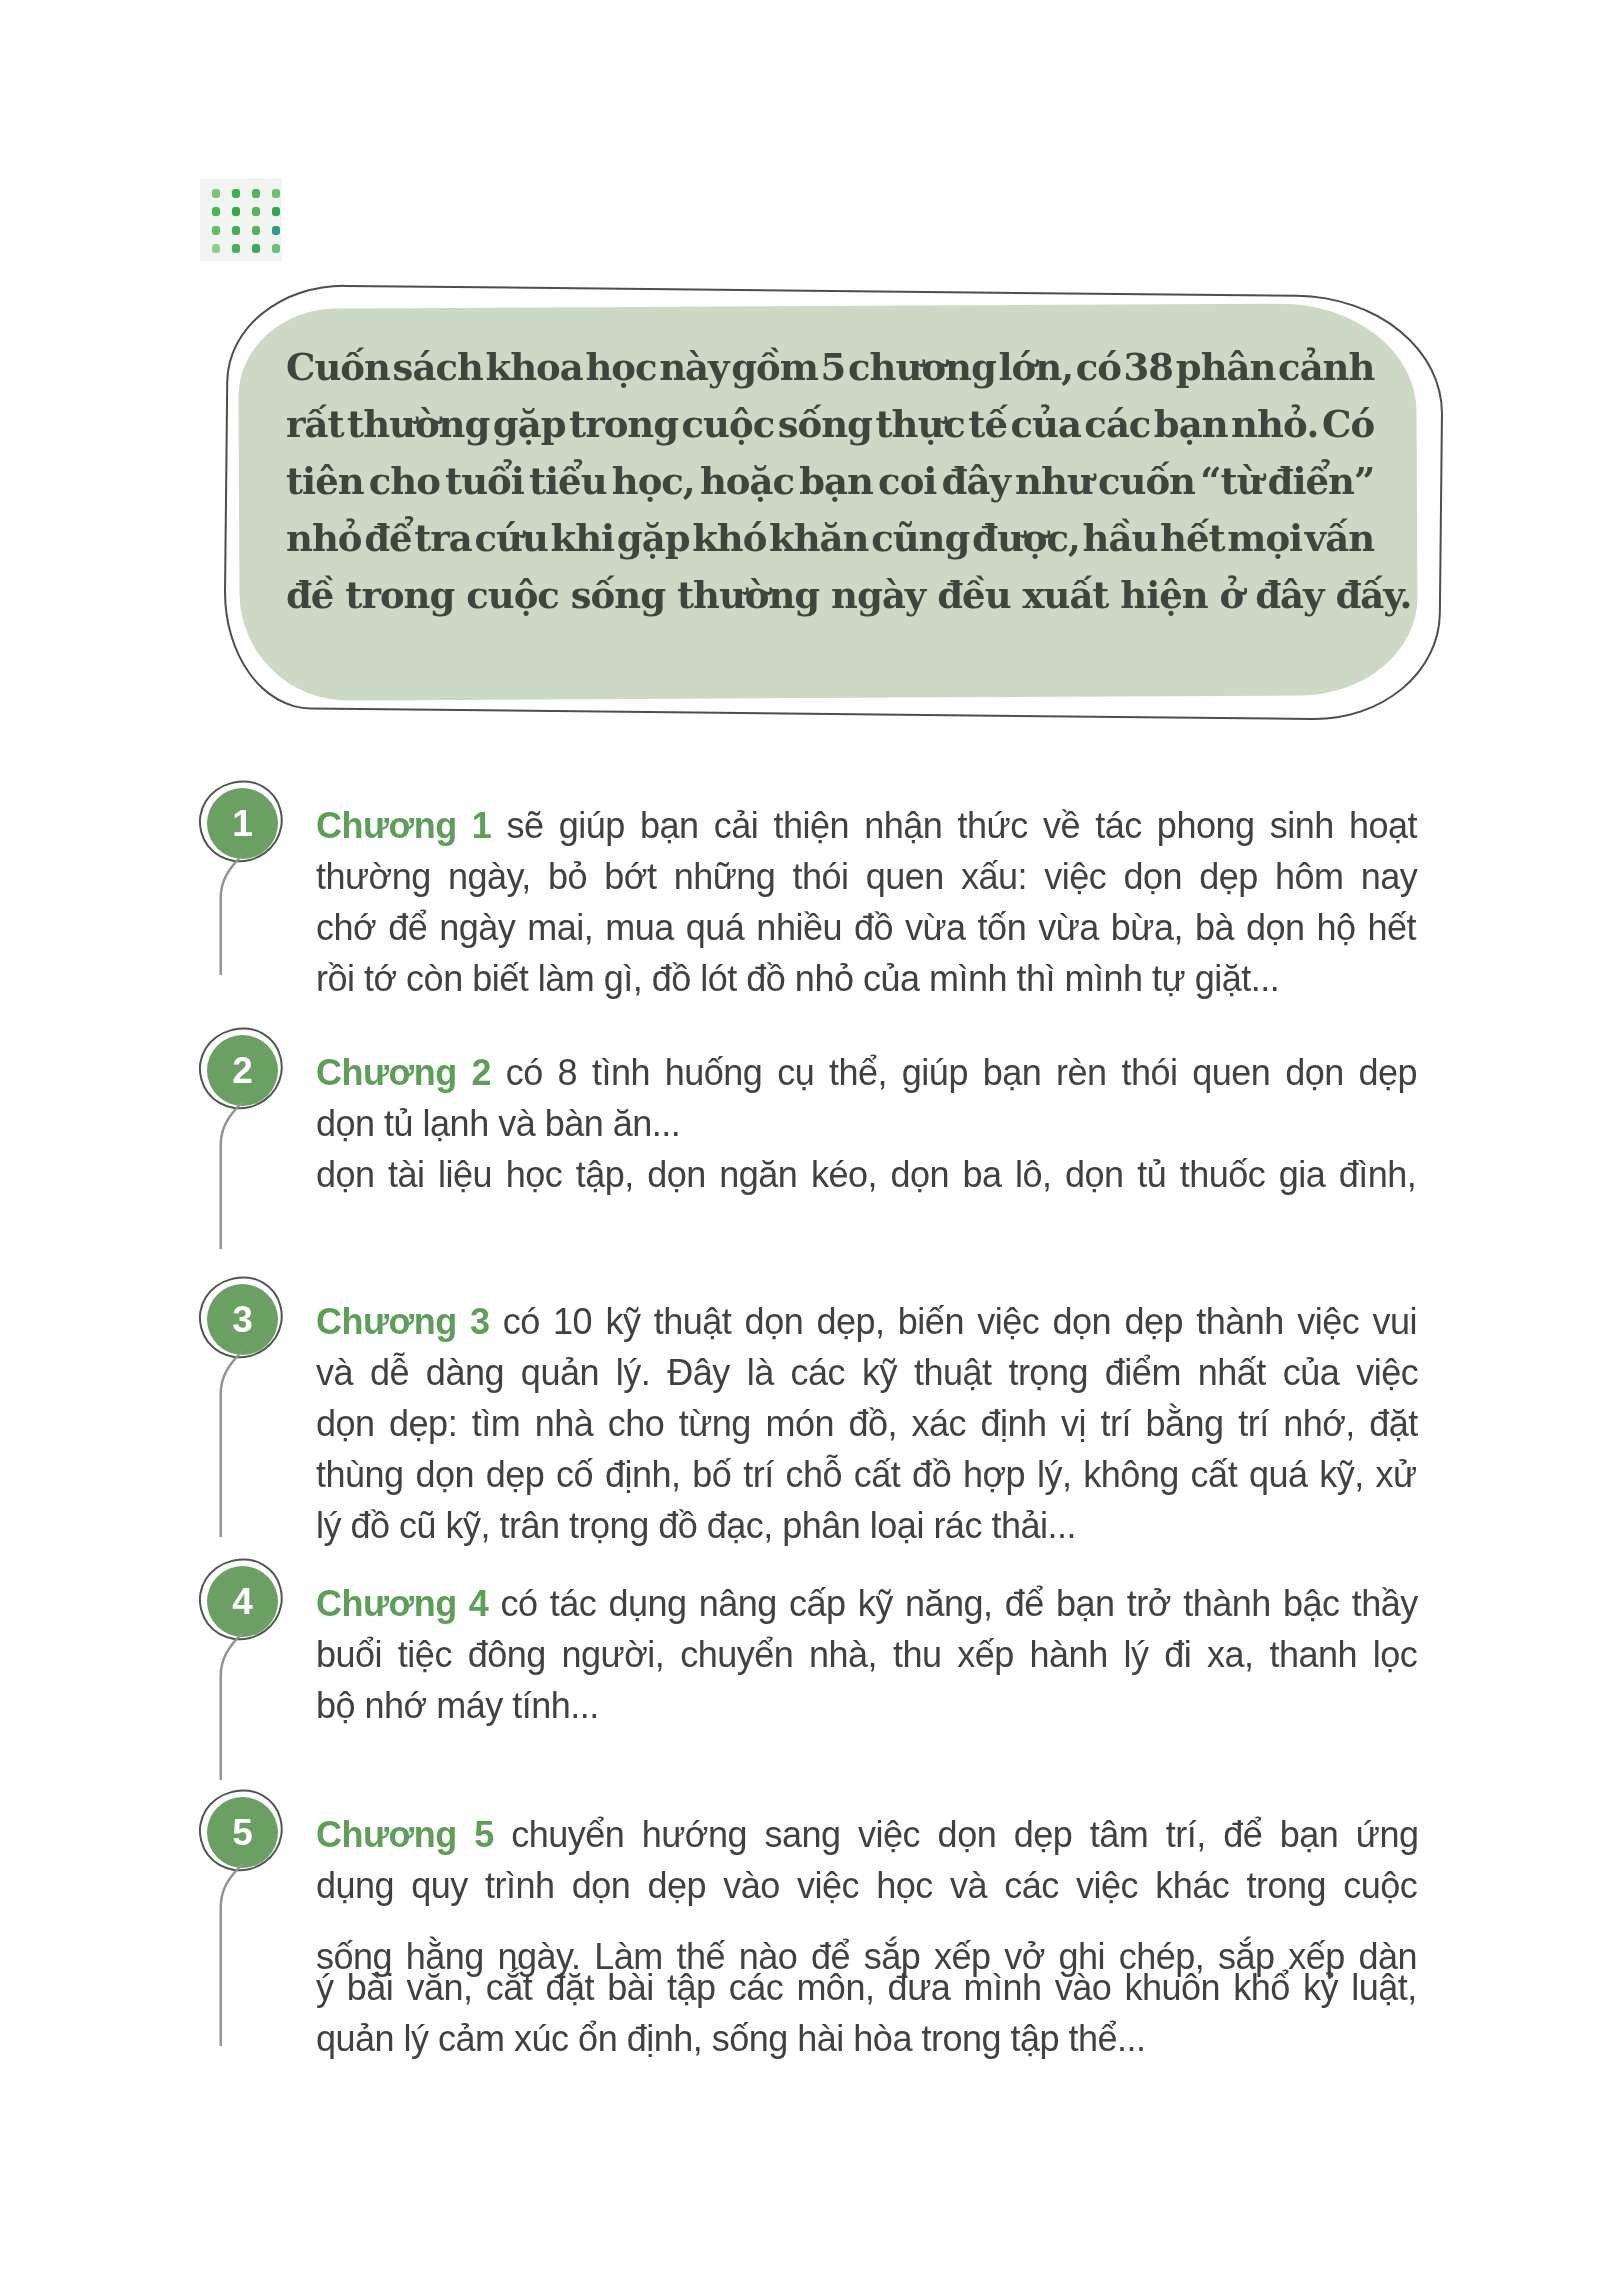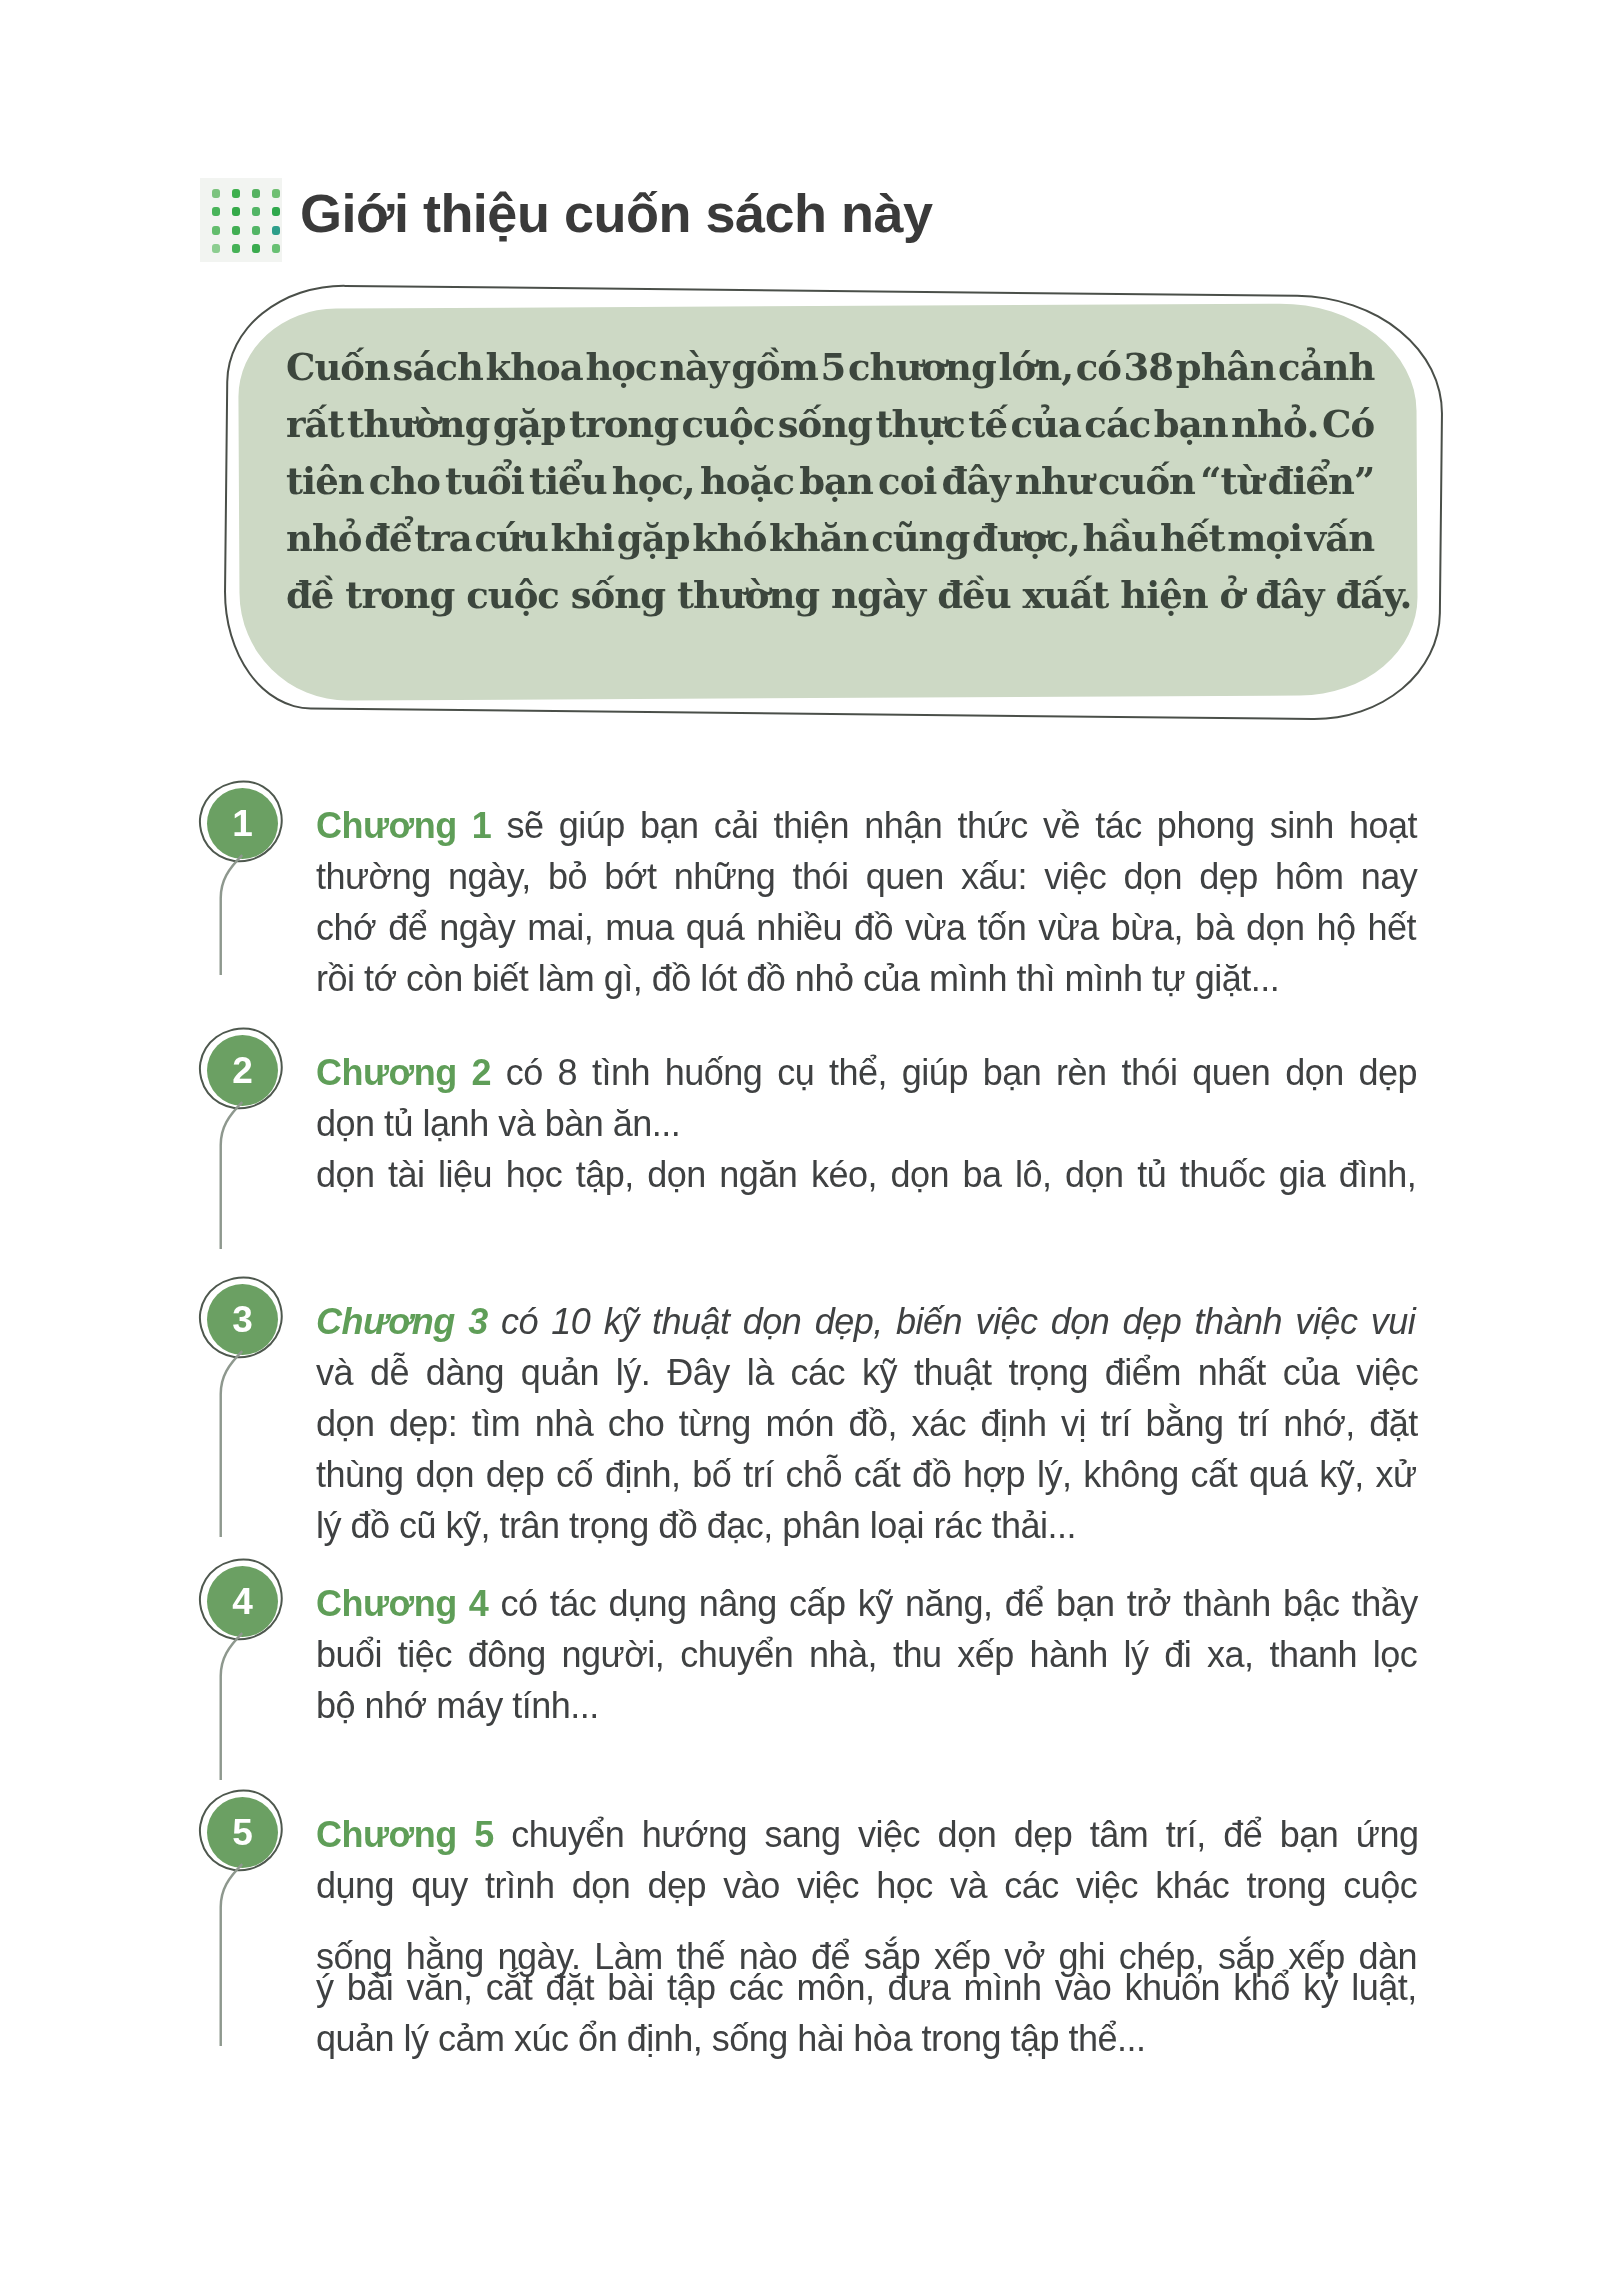--- a/index.html
+++ b/index.html
@@ -90,21 +90,20 @@
       <span class="dot" style="background: rgb(99, 189, 109);"></span>
       <span class="dot" style="background: rgb(65, 174, 83);"></span>
       <span class="dot" style="background: rgb(82, 181, 101);"></span>
       <span class="dot" style="background: rgb(45, 158, 138);"></span>
       <span class="dot" style="background: rgb(140, 205, 144);"></span>
       <span class="dot" style="background: rgb(70, 178, 87);"></span>
       <span class="dot" style="background: rgb(58, 171, 78);"></span>
       <span class="dot" style="background: rgb(104, 192, 115);"></span>
     </div>
 
-  <div class="title">Giới thiệu cuốn sách này</div>
 
   <div class="bubble-outline"></div>
   <div class="bubble-fill"></div>
   <div class="bubble-text">
       <div class="bline"><span class="ls" style="word-spacing: -9.2px;">Cuốn sách khoa học này gồm 5 chương lớn, có 38 phân cảnh</span></div>
       <div class="bline"><span class="ls" style="word-spacing: -8.4px;">rất thường gặp trong cuộc sống thực tế của các bạn nhỏ. Có</span></div>
       <div class="bline"><span class="ls" style="word-spacing: -6.7px;">tiên cho tuổi tiểu học, hoặc bạn coi đây như cuốn “từ điển”</span></div>
       <div class="bline"><span class="ls" style="word-spacing: -9.2px;">nhỏ để tra cứu khi gặp khó khăn cũng được, hầu hết mọi vấn</span></div>
       <div class="bline last"><span class="ls">đề trong cuộc sống thường ngày đều xuất hiện ở đây đấy.</span></div>
     </div>
@@ -141,21 +140,21 @@
       </div>
       <div class="item">
         <div class="badge-wrap">
           <div class="badge-ring"></div>
           <div class="badge">3</div>
           <div class="string-wrap"><svg width="43" height="225" viewBox="0 0 44 230">
               <path d="M34 2 C20 16 12 28 12 46 L12 228" fill="none" stroke="#8e988e" stroke-width="2.5"></path>
             </svg></div>
         </div>
         <div class="item-text">
-          <div class="bline"><span class="ls" style="word-spacing: 3.8px; font-style: italic;"><span class="chap">Chương 3</span> có 10 kỹ thuật dọn dẹp, biến việc dọn dẹp thành việc vui</span></div>
+          <div class="bline"><span class="ls" style="word-spacing: 3.8px;"><span class="chap">Chương 3</span> có 10 kỹ thuật dọn dẹp, biến việc dọn dẹp thành việc vui</span></div>
           <div class="bline"><span class="ls" style="word-spacing: 7.4px;">và dễ dàng quản lý. Đây là các kỹ thuật trọng điểm nhất của việc</span></div>
           <div class="bline"><span class="ls" style="word-spacing: 5px;">dọn dẹp: tìm nhà cho từng món đồ, xác định vị trí bằng trí nhớ, đặt</span></div>
           <div class="bline"><span class="ls" style="word-spacing: 2.3px;">thùng dọn dẹp cố định, bố trí chỗ cất đồ hợp lý, không cất quá kỹ, xử</span></div>
           <div class="bline last"><span class="ls">lý đồ cũ kỹ, trân trọng đồ đạc, phân loại rác thải...</span></div>
         </div>
       </div>
       <div class="item">
         <div class="badge-wrap">
           <div class="badge-ring"></div>
           <div class="badge">4</div>

